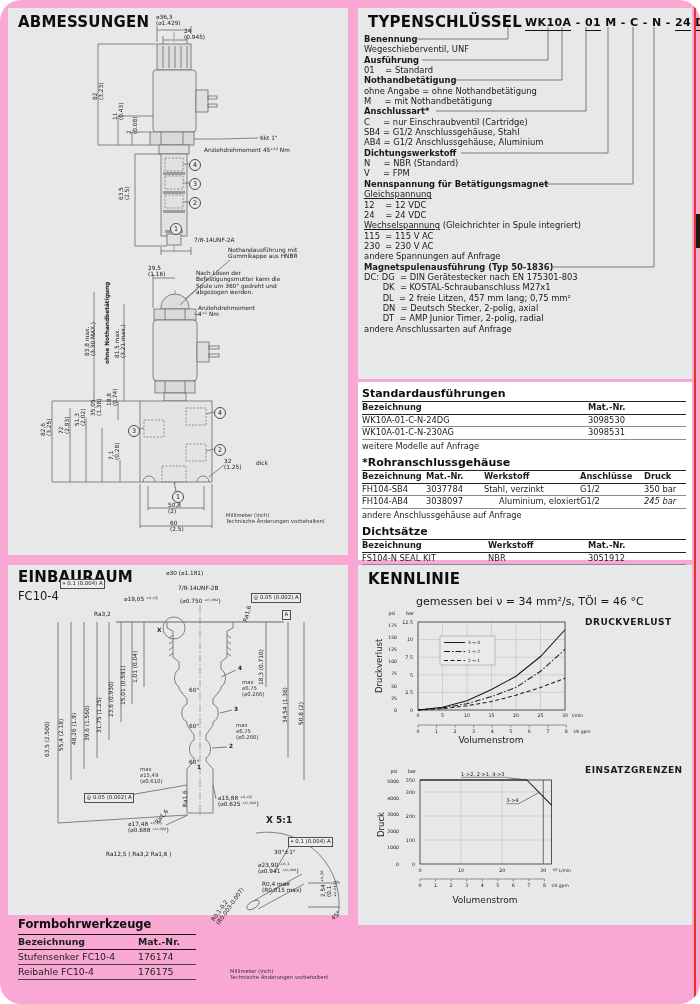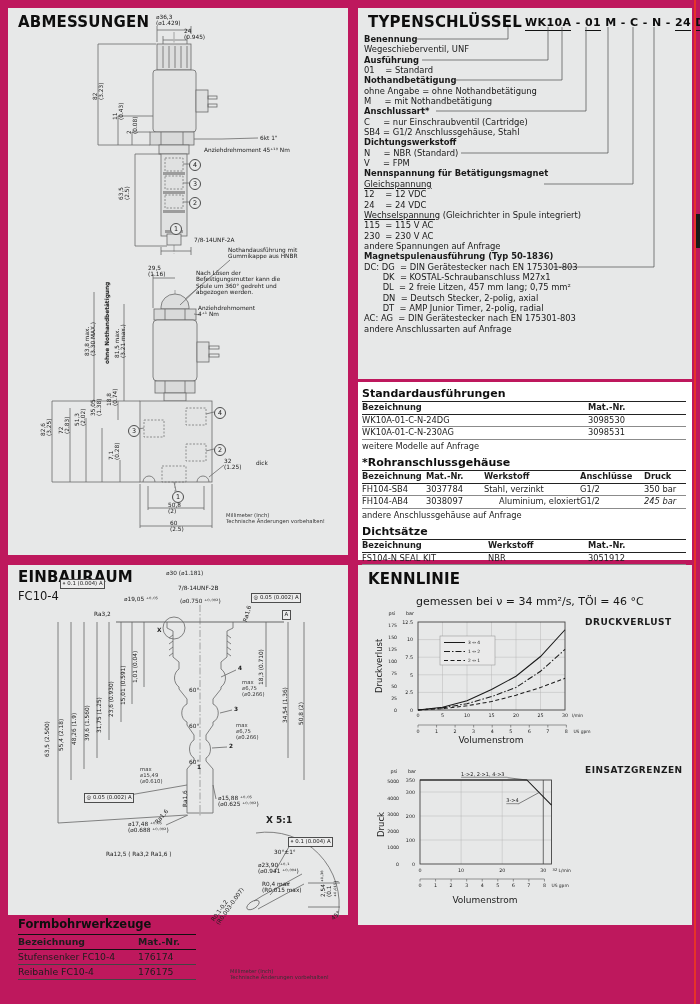--- a/index.html
+++ b/index.html
@@ -1,18 +1,18 @@
 <!DOCTYPE html>
 <html><head>
 <meta charset="utf-8">
 <style>
   html,body{margin:0;padding:0;}
   body{width:700px;height:1004px;position:relative;background:#fff;
        font-family:"DejaVu Sans","Liberation Sans",sans-serif;color:#161616;}
-  .page{position:absolute;inset:0;background:#be185d;overflow:hidden;}
+  .page{position:absolute;inset:0;background:#f9a8d4;overflow:hidden;border-radius:21px;}
   .panel{position:absolute;background:#e7e8e8;}
   #p-abm{left:8px;top:8px;width:340px;height:547px;}
   #p-typ{left:358px;top:8px;width:334px;height:371px;}
   #p-tables{left:358px;top:382px;width:334px;height:178px;background:#fff;}
   #p-ein{left:8px;top:565px;width:340px;height:350px;}
   #p-kenn{left:358px;top:565px;width:334px;height:360px;}
   .ptitle{position:absolute;left:10px;top:5px;margin:0;font-size:15px;font-weight:bold;
           letter-spacing:.2px;color:#0e0e0e;}
   .subtitle{position:absolute;font-size:11.5px;color:#161616;}
   svg.fill{position:absolute;inset:0;pointer-events:none;}
@@ -245,38 +245,38 @@
         <div class="tl h">Benennung</div>
         <div class="tl">Wegeschieberventil, UNF</div>
         <div class="tl h">Ausführung</div>
         <div class="tl">01    = Standard</div>
         <div class="tl h">Nothandbetätigung</div>
         <div class="tl">ohne Angabe = ohne Nothandbetätigung</div>
         <div class="tl">M     = mit Nothandbetätigung</div>
         <div class="tl h">Anschlussart*</div>
         <div class="tl">C     = nur Einschraubventil (Cartridge)</div>
         <div class="tl">SB4 = G1/2 Anschlussgehäuse, Stahl</div>
+        <div class="tl">AB4 = G1/2 Anschlussgehäuse, Aluminium</div>
         <div class="tl h">Dichtungswerkstoff</div>
         <div class="tl">N     = NBR (Standard)</div>
         <div class="tl">V     = FPM</div>
         <div class="tl h">Nennspannung für Betätigungsmagnet</div>
         <div class="tl"><span class="ul">Gleichspannung</span></div>
         <div class="tl">12    = 12 VDC</div>
         <div class="tl">24    = 24 VDC</div>
         <div class="tl"><span class="ul">Wechselspannung</span> (Gleichrichter in Spule integriert)</div>
         <div class="tl">115  = 115 V AC</div>
         <div class="tl">230  = 230 V AC</div>
         <div class="tl">andere Spannungen auf Anfrage</div>
         <div class="tl h">Magnetspulenausführung (Typ 50-1836)</div>
         <div class="tl">DC: DG  = DIN Gerätestecker nach EN 175301-803</div>
         <div class="tl">       DK  = KOSTAL-Schraubanschluss M27x1</div>
         <div class="tl">       DL  = 2 freie Litzen, 457 mm lang; 0,75 mm²</div>
         <div class="tl">       DN  = Deutsch Stecker, 2-polig, axial</div>
         <div class="tl">       DT  = AMP Junior Timer, 2-polig, radial</div>
-        <div class="tl">AC: AG  = DIN Gerätestecker nach EN 175301-803</div>
         <div class="tl">andere Anschlussarten auf Anfrage</div>
       </div>
   </section>
 
   <section class="panel" id="p-tables">
     <div id="tables">
         <div class="ttl">Standardausführungen</div>
         <div class="trow th">
           <span style="width: 226px;">Bezeichnung</span>
           <span style="width: 100px;">Mat.-Nr.</span>

